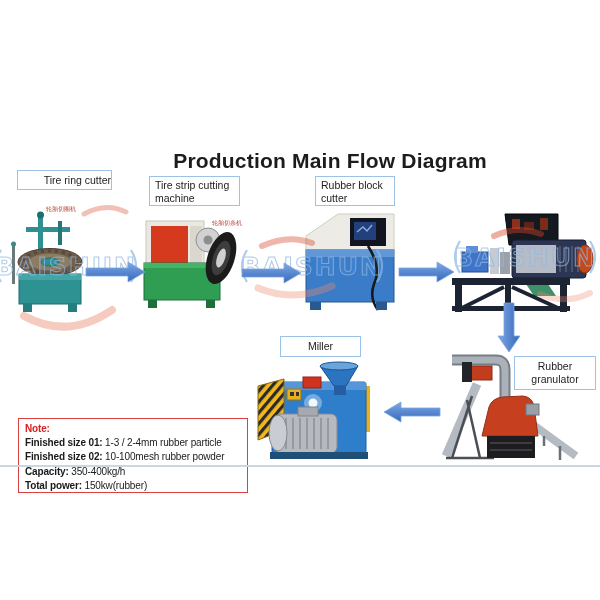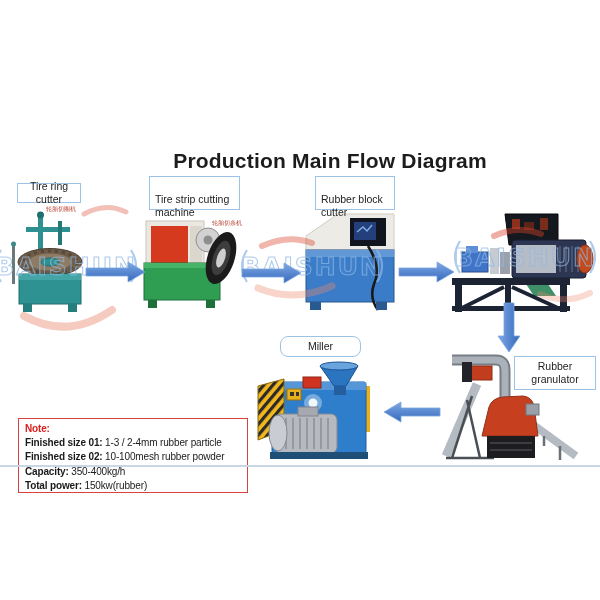--- a/index.html
+++ b/index.html
@@ -2,27 +2,27 @@
 <html><head>
 <meta charset="utf-8">
 <style>
   html,body{margin:0;padding:0;background:#fff;}
   body{width:600px;height:600px;font-family:"Liberation Sans",sans-serif;}
   .canvas{position:relative;width:600px;height:600px;background:#fff;overflow:hidden;}
   .art{position:absolute;left:0;top:0;}
   .title{position:absolute;left:30px;top:134px;width:570px;margin:15px;text-align:center;
          font-size:21px;font-weight:bold;color:#1c1c1c;letter-spacing:.2px;}
   .lbl{position:absolute;background:#fff;border:1px solid #9cc3e5;box-sizing:border-box;
-       font-size:10.5px;line-height:13px;color:#222;padding:16px 5px;}
+       font-size:10.5px;line-height:13px;color:#222;padding:2px 5px;}
   .lbl.center{display:flex;align-items:center;justify-content:center;text-align:center;padding:0;}
-  #lbl1{left:17px;top:183px;width:64px;height:20px;justify-content:flex-end;}
+  #lbl1{left:17px;top:170px;width:95px;height:20px;justify-content:flex-end;}
   #lbl2{left:149px;top:176px;width:91px;height:30px;}
   #lbl3{left:315px;top:176px;width:80px;height:30px;}
   #lbl4{left:489px;top:176px;width:81px;height:30px;}
-  #lbl5{left:280px;top:336px;width:81px;height:21px;border-radius:8px;}
+  #lbl5{left:280px;top:336px;width:81px;height:21px;}
   #lbl6{left:514px;top:356px;width:82px;height:34px;}
   .caption{position:absolute;font-size:6px;color:#b84030;}
   #cap1{left:46px;top:205px;}
   #cap2{left:212px;top:219px;}
   .note{position:absolute;left:18px;top:371px;width:230px;height:75px;box-sizing:border-box;
         border:1.5px solid #d94040;background:#fff;padding:3px 6px;overflow:hidden;
         font-size:10px;line-height:14.2px;color:#1a1a1a;letter-spacing:-0.15px;margin-top:47px;}
   .note-heading{color:#d92020;font-weight:bold;}
   .note-row{white-space:nowrap;}
   .nl{font-weight:bold;}

